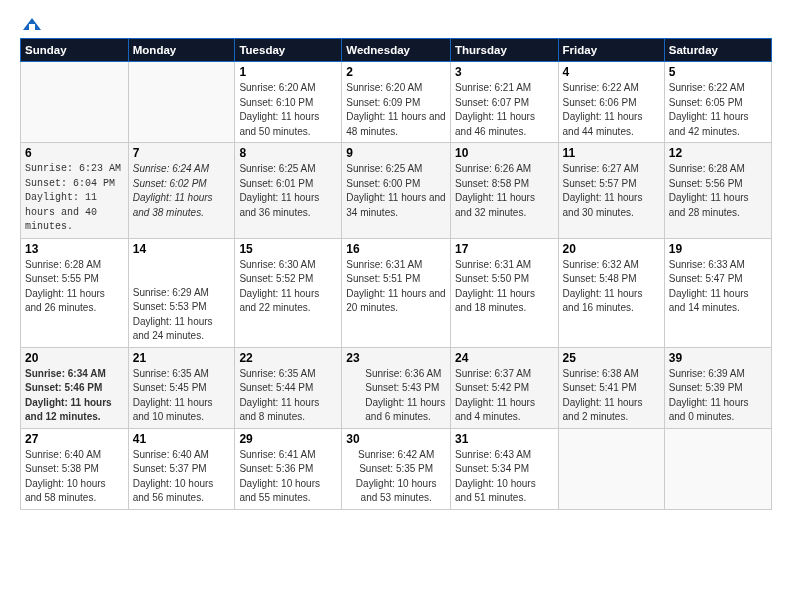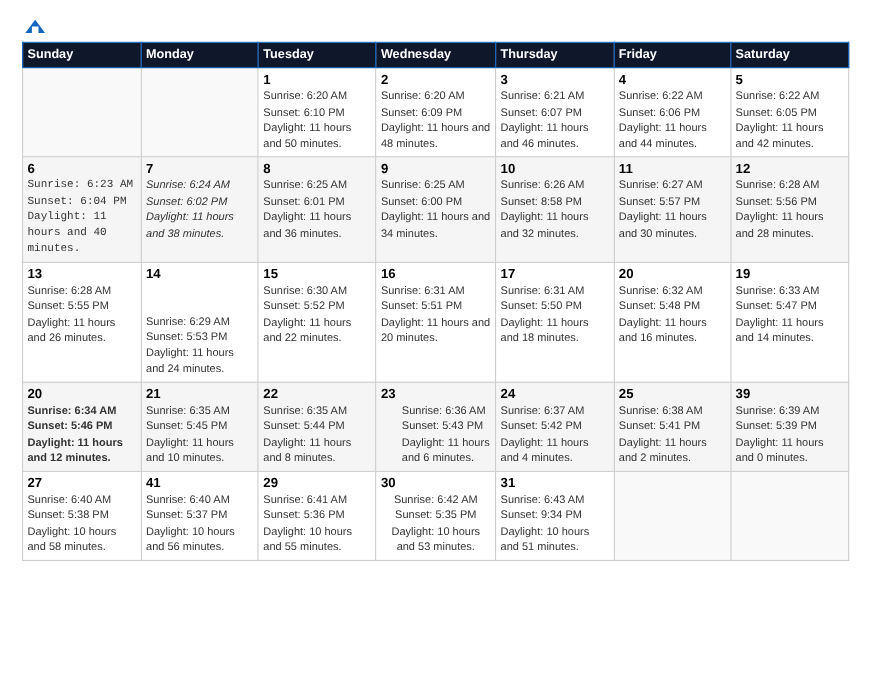--- a/index.html
+++ b/index.html
@@ -300,21 +300,21 @@
           </td>
           <td>
             <div class="day-number">30</div>
             <div class="day-info" style="white-space: pre-line; text-align: center;">Sunrise: 6:42 AM
 Sunset: 5:35 PM
 Daylight: 10 hours and 53 minutes.</div>
           </td>
           <td>
             <div class="day-number">31</div>
             <div class="day-info" style="white-space: pre-line;">Sunrise: 6:43 AM
-Sunset: 9:34 PM
+Sunset: 5:34 PM
 Daylight: 10 hours and 51 minutes.</div>
           </td>
           <td class="empty"></td>
           <td class="empty"></td>
         </tr>
       </tbody>
   </table>
 </div>
 
 </body></html>

